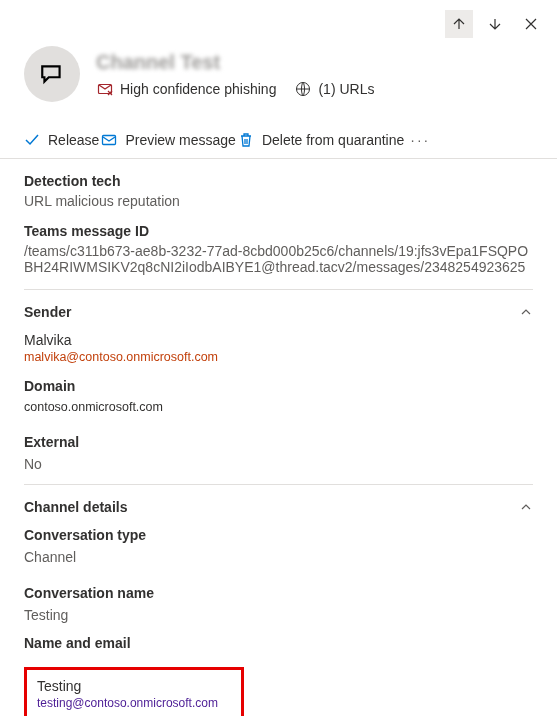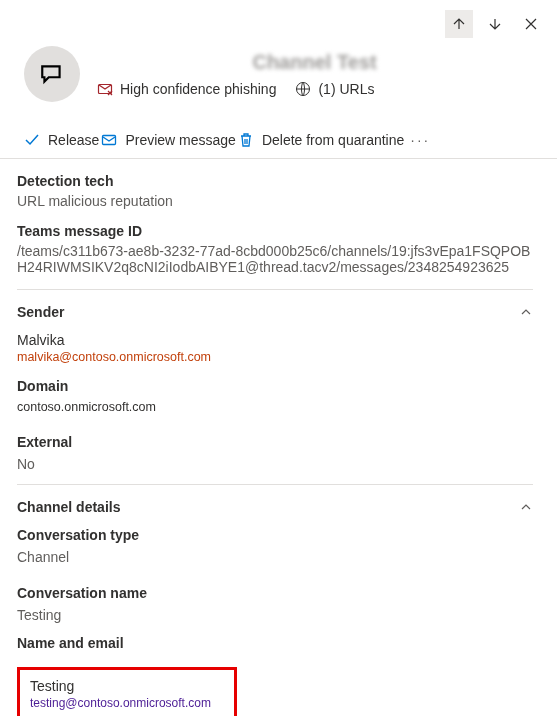--- a/index.html
+++ b/index.html
@@ -41,21 +41,21 @@
     height: 56px;
     border-radius: 50%;
     background: #e1dfdd;
     display: flex;
     align-items: center;
     justify-content: center;
     margin-right: 16px;
     flex-shrink: 0;
   }
   .avatar svg { width: 26px; height: 26px; }
-  .header-text { flex: 1; text-align: center; }
+  .header-text { flex: 1; }
   .title {
     font-size: 20px;
     font-weight: 700;
     color: #9e9c9a;
     filter: blur(2px);
     margin-bottom: 6px;
   }
   .badges {
     display: flex;
     align-items: center;
@@ -81,21 +81,21 @@
     display: flex;
     align-items: center;
     gap: 8px;
     cursor: pointer;
     color: #323130;
     font-size: 14px;
   }
   .cmd .cicon { width:16px; height:16px; display:flex; align-items:center; justify-content:center; color:#0078d4;}
   .dots { padding: 0 4px; letter-spacing: 2px; cursor:pointer; color:#605e5c;}
   .body {
-    padding: 14px 24px 20px 17px;
+    padding: 14px 24px 20px 24px;
     overflow-y: auto;
     height: calc(727px - 170px);
   }
   .field-label {
     font-weight: 600;
     font-size: 14px;
     margin-bottom: 4px;
   }
   .field-value {
     font-size: 14px;

